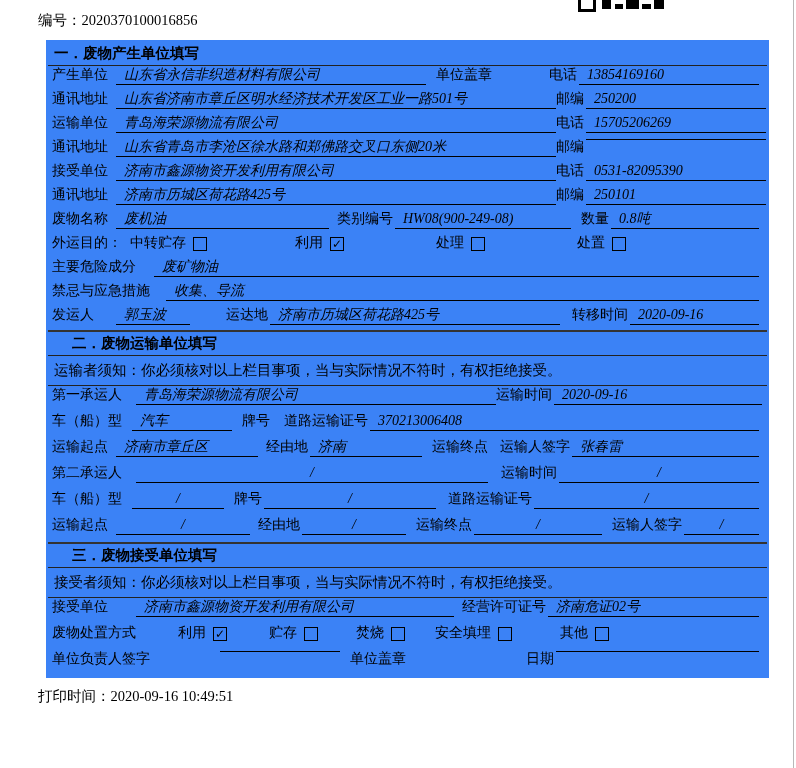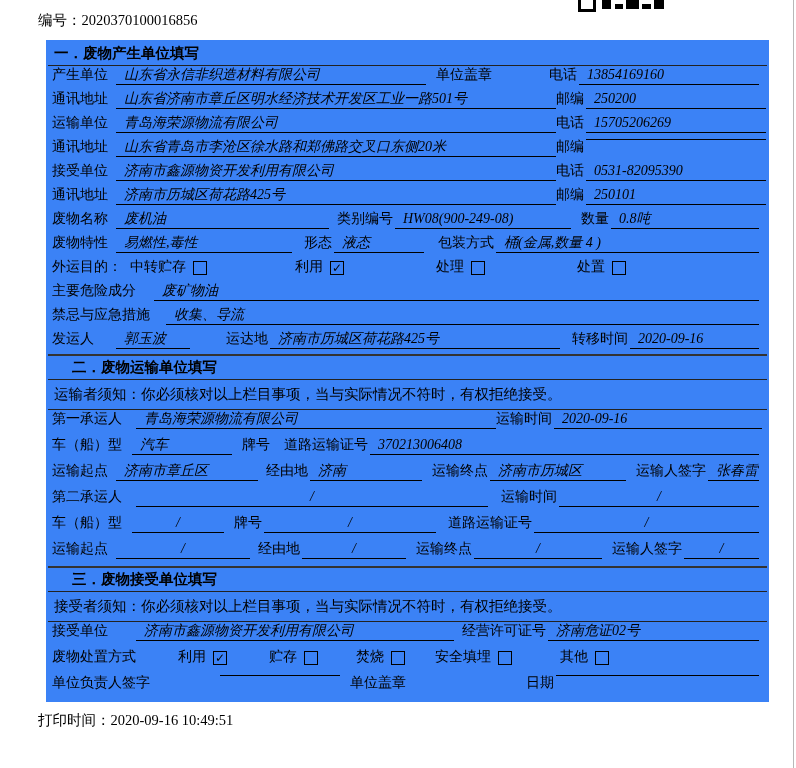--- a/index.html
+++ b/index.html
@@ -127,28 +127,20 @@
 
   <div class="row">
     <span class="lb w62">废物名称</span>
     <span class="ul" style="width:205px">废机油</span>
     <span class="lb" style="margin-left:8px">类别编号</span>
     <span class="ul" style="width:168px">HW08(900-249-08)</span>
     <span class="lb" style="margin-left:10px">数量</span>
     <span class="ul fx">0.8吨</span>
   </div>
 
-  <div class="row">
-    <span class="lb w62">废物特性</span>
-    <span class="ul" style="width:168px">易燃性,毒性</span>
-    <span class="lb" style="margin-left:12px">形态</span>
-    <span class="ul" style="width:82px">液态</span>
-    <span class="lb" style="margin-left:14px">包装方式</span>
-    <span class="ul fx">桶(金属,数量 4 )</span>
-  </div>
 
   <div class="row">
     <span class="lb">外运目的：</span>
     <span class="opt" style="margin-left:6px">
       <span>中转贮存</span>
       <span class="cb">
           <span class="ck"></span>
         </span>
     </span>
     <span class="opt" style="margin-left:88px">
@@ -209,21 +201,20 @@
     <span class="lb" style="margin-left:12px">道路运输证号</span>
     <span class="ul fx">370213006408</span>
   </div>
 
   <div class="row">
     <span class="lb w62">运输起点</span>
     <span class="ul" style="width:134px">济南市章丘区</span>
     <span class="lb" style="margin-left:8px">经由地</span>
     <span class="ul" style="width:104px">济南</span>
     <span class="lb" style="margin-left:10px">运输终点</span>
-    <span class="ul" style="width:128px">济南市历城区</span>
     <span class="lb" style="margin-left:10px">运输人签字</span>
     <span class="ul fx">张春雷</span>
   </div>
 
   <div class="row">
     <span class="lb w82">第二承运人</span>
     <span class="ul sl" style="width:352px">/</span>
     <span class="lb mla">运输时间</span>
     <span class="ul sl" style="width:200px">/</span>
   </div>

